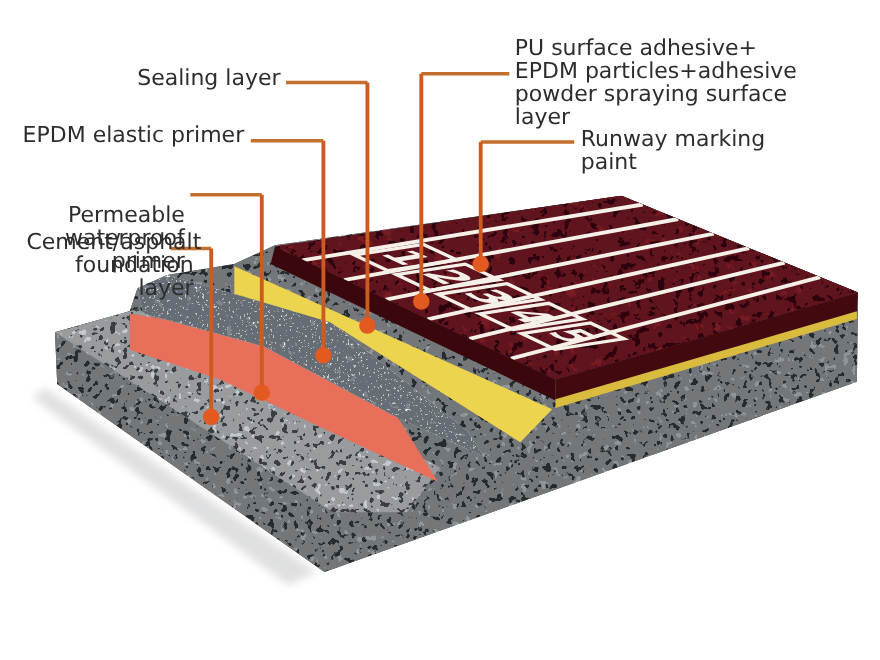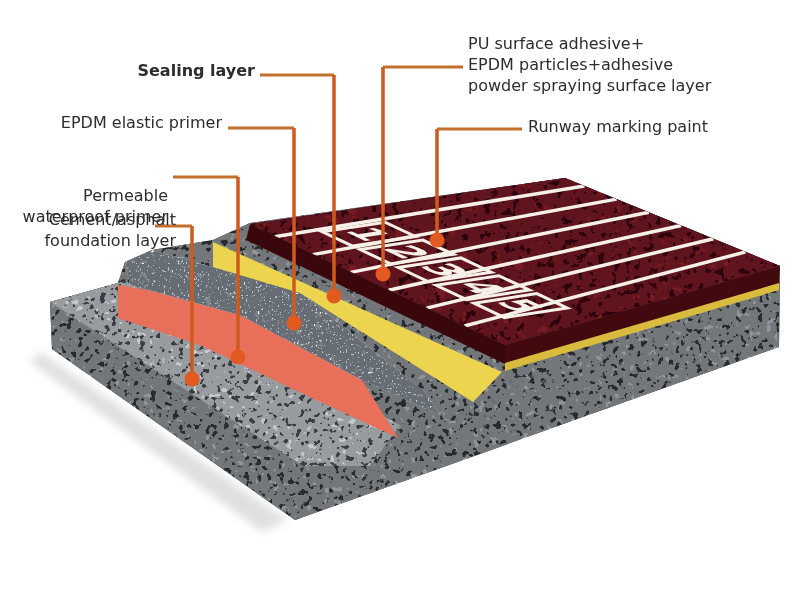--- a/index.html
+++ b/index.html
@@ -1,22 +1,22 @@
 <!DOCTYPE html>
 <html><head>
 <meta charset="utf-8">
 <style>
   html,body{margin:0;padding:0;background:#ffffff;}
   .stage{position:relative;width:800px;height:600px;background:#ffffff;overflow:hidden;
          font-family:"DejaVu Sans","Liberation Sans",sans-serif;}
   .stage svg{position:absolute;left:0;top:0;}
-  .lbl{position:absolute;color:#2d2d2d;font-size:16px;line-height:21px;
+  .lbl{position:absolute;color:#2d2d2d;font-size:20px;line-height:21px;
        white-space:pre-line;letter-spacing:0;}
   .r{text-align:right;}
-  .lbl-sealing{left:90px;top:60px;width:165px;font-weight:bold;}
+  .lbl-sealing{left:90px;top:60px;width:165px;}
   .lbl-epdm{left:20px;top:112px;width:202px;}
   .lbl-primer{left:0px;top:150px;width:168px;margin-top:35px;}
   .lbl-cement{left:0px;top:209px;width:152px;padding-left:24px;}
   .lbl-pu{left:468px;top:33px;width:260px;}
   .lbl-runway{left:528px;top:116px;width:220px;}
   .lane-num{font-weight:bold;font-size:40px;}
 </style>
 </head>
 <body>
 

